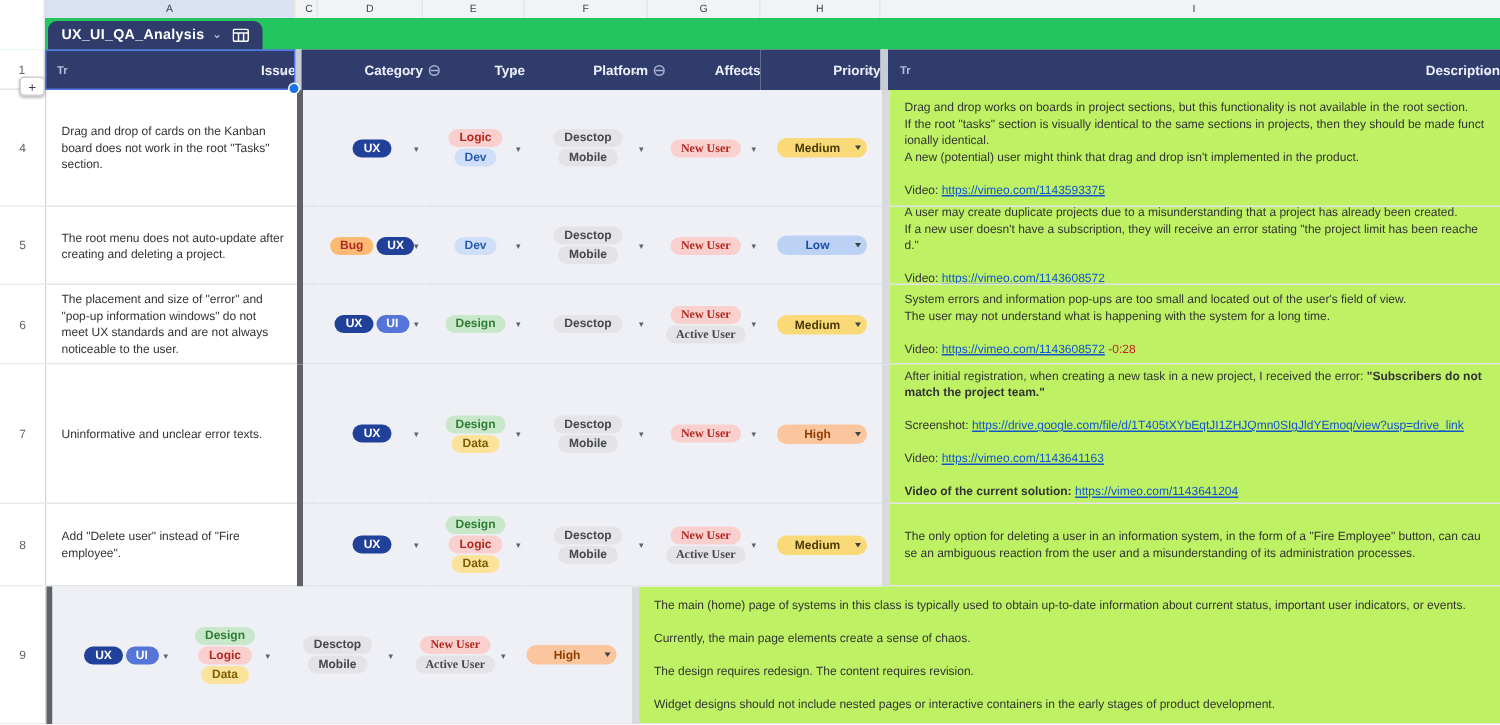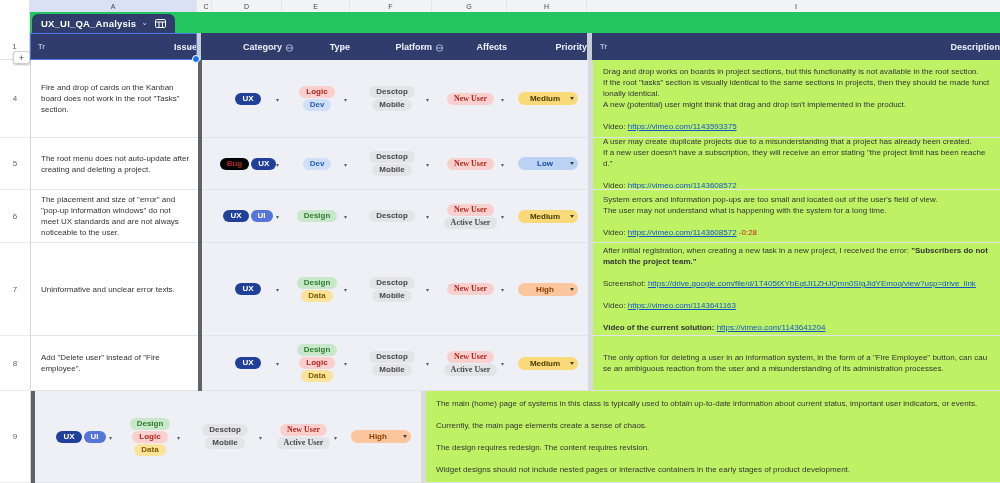--- a/index.html
+++ b/index.html
@@ -157,21 +157,21 @@
       <span class="ttype">Tr</span>
       <span class="hlabel">Description</span>
       <span class="hchev">⌄</span>
     </div>
   </div>
 
   <div id="rows">
       <div class="row" style="height: 78px;">
         <div class="gutc">4</div>
         <div class="cell ac">
-          <div>Fire and drop of cards on the Kanban board does not work in the root "Tasks" section.</div>
+          <div>Drag and drop of cards on the Kanban board does not work in the root "Tasks" section.</div>
         </div>
         <div class="d1c"></div>
         <div class="cell cc"></div>
         <div class="cell midc dc">
           <div class="chips-row">
             <span class="chip" style="background: rgb(33, 64, 154); color: rgb(255, 255, 255);">UX</span>
           </div>
           <span class="cchev">▾</span>
         </div>
         <div class="cell midc ec">
@@ -208,21 +208,21 @@
       </div>
       <div class="row" style="height: 52px;">
         <div class="gutc">5</div>
         <div class="cell ac">
           <div>The root menu does not auto-update after creating and deleting a project.</div>
         </div>
         <div class="d1c"></div>
         <div class="cell cc"></div>
         <div class="cell midc dc">
           <div class="chips-row">
-            <span class="chip" style="background: #000000; color: rgb(179, 38, 30);">Bug</span>
+            <span class="chip" style="background: #fdba74; color: rgb(179, 38, 30);">Bug</span>
             <span class="chip" style="background: rgb(33, 64, 154); color: rgb(255, 255, 255);">UX</span>
           </div>
           <span class="cchev">▾</span>
         </div>
         <div class="cell midc ec">
           <div class="chips-col">
             <span class="chip" style="background: rgb(207, 223, 250); color: rgb(42, 93, 176);">Dev</span>
           </div>
           <span class="cchev">▾</span>
         </div>

